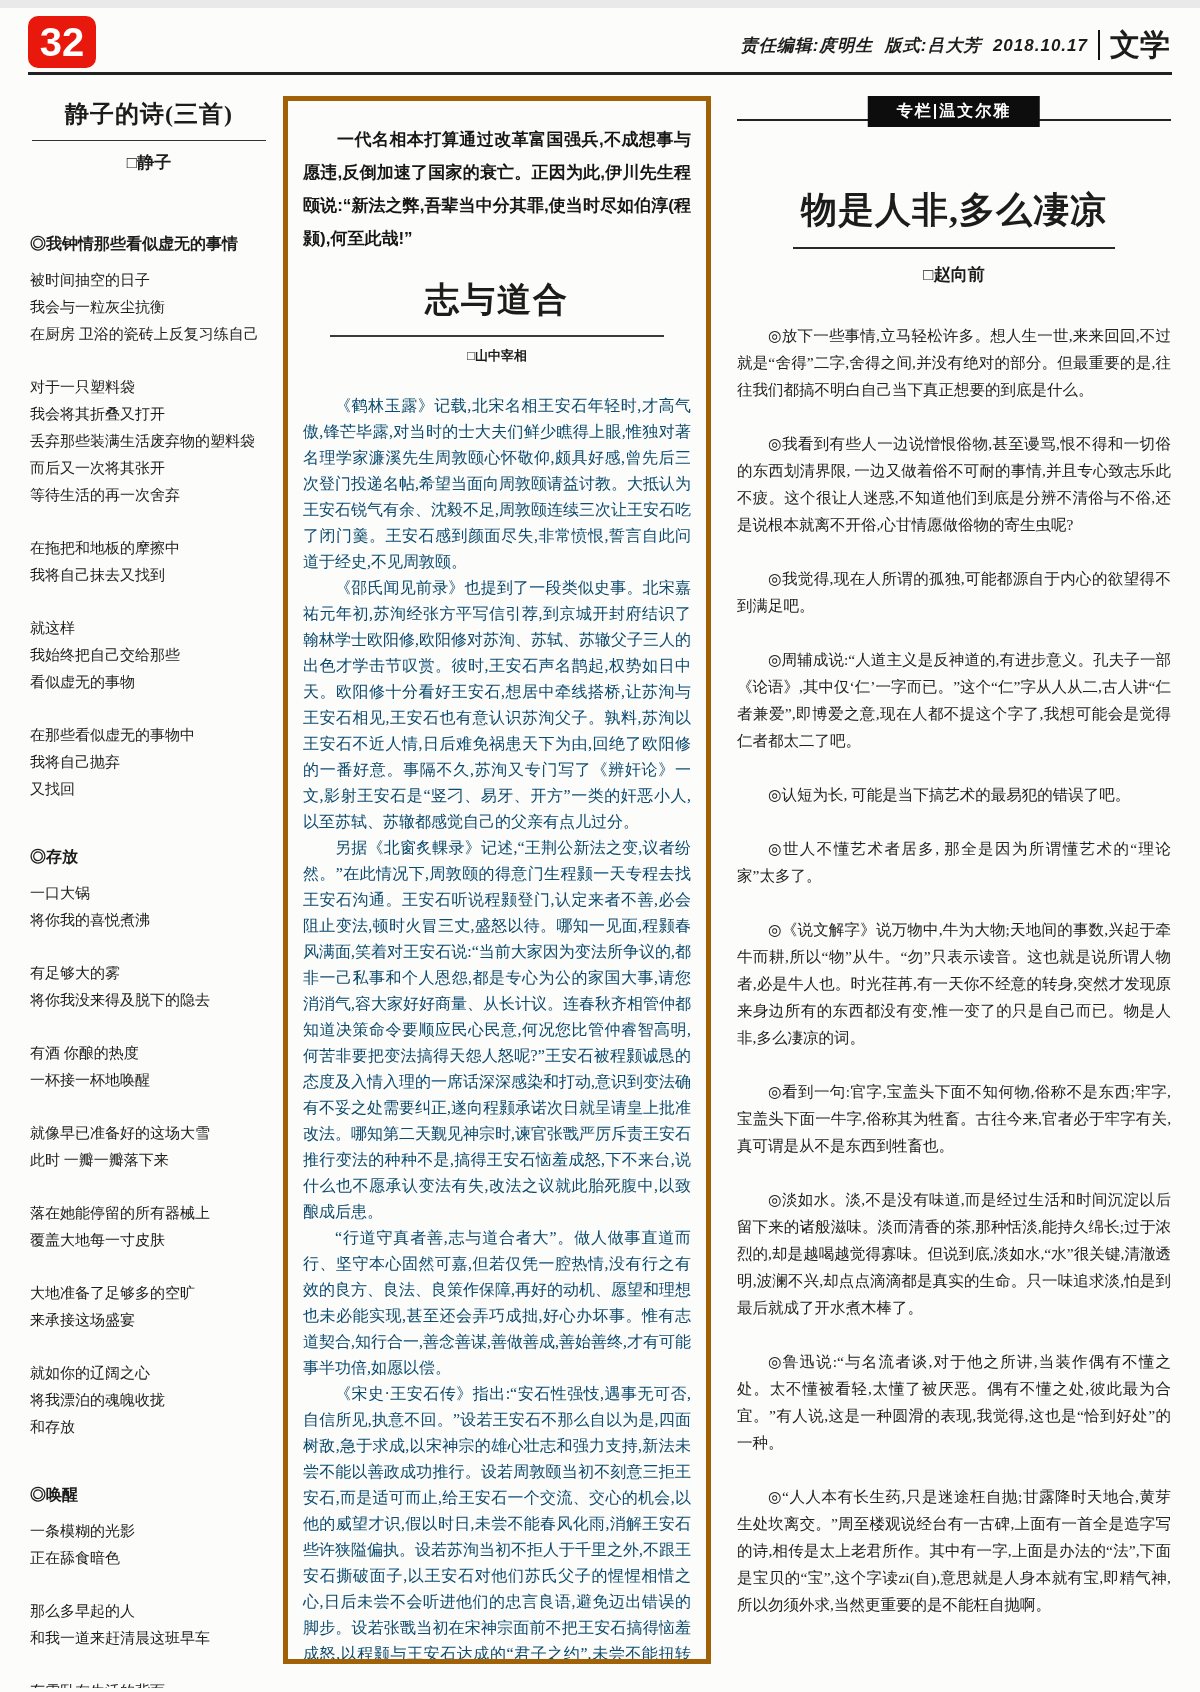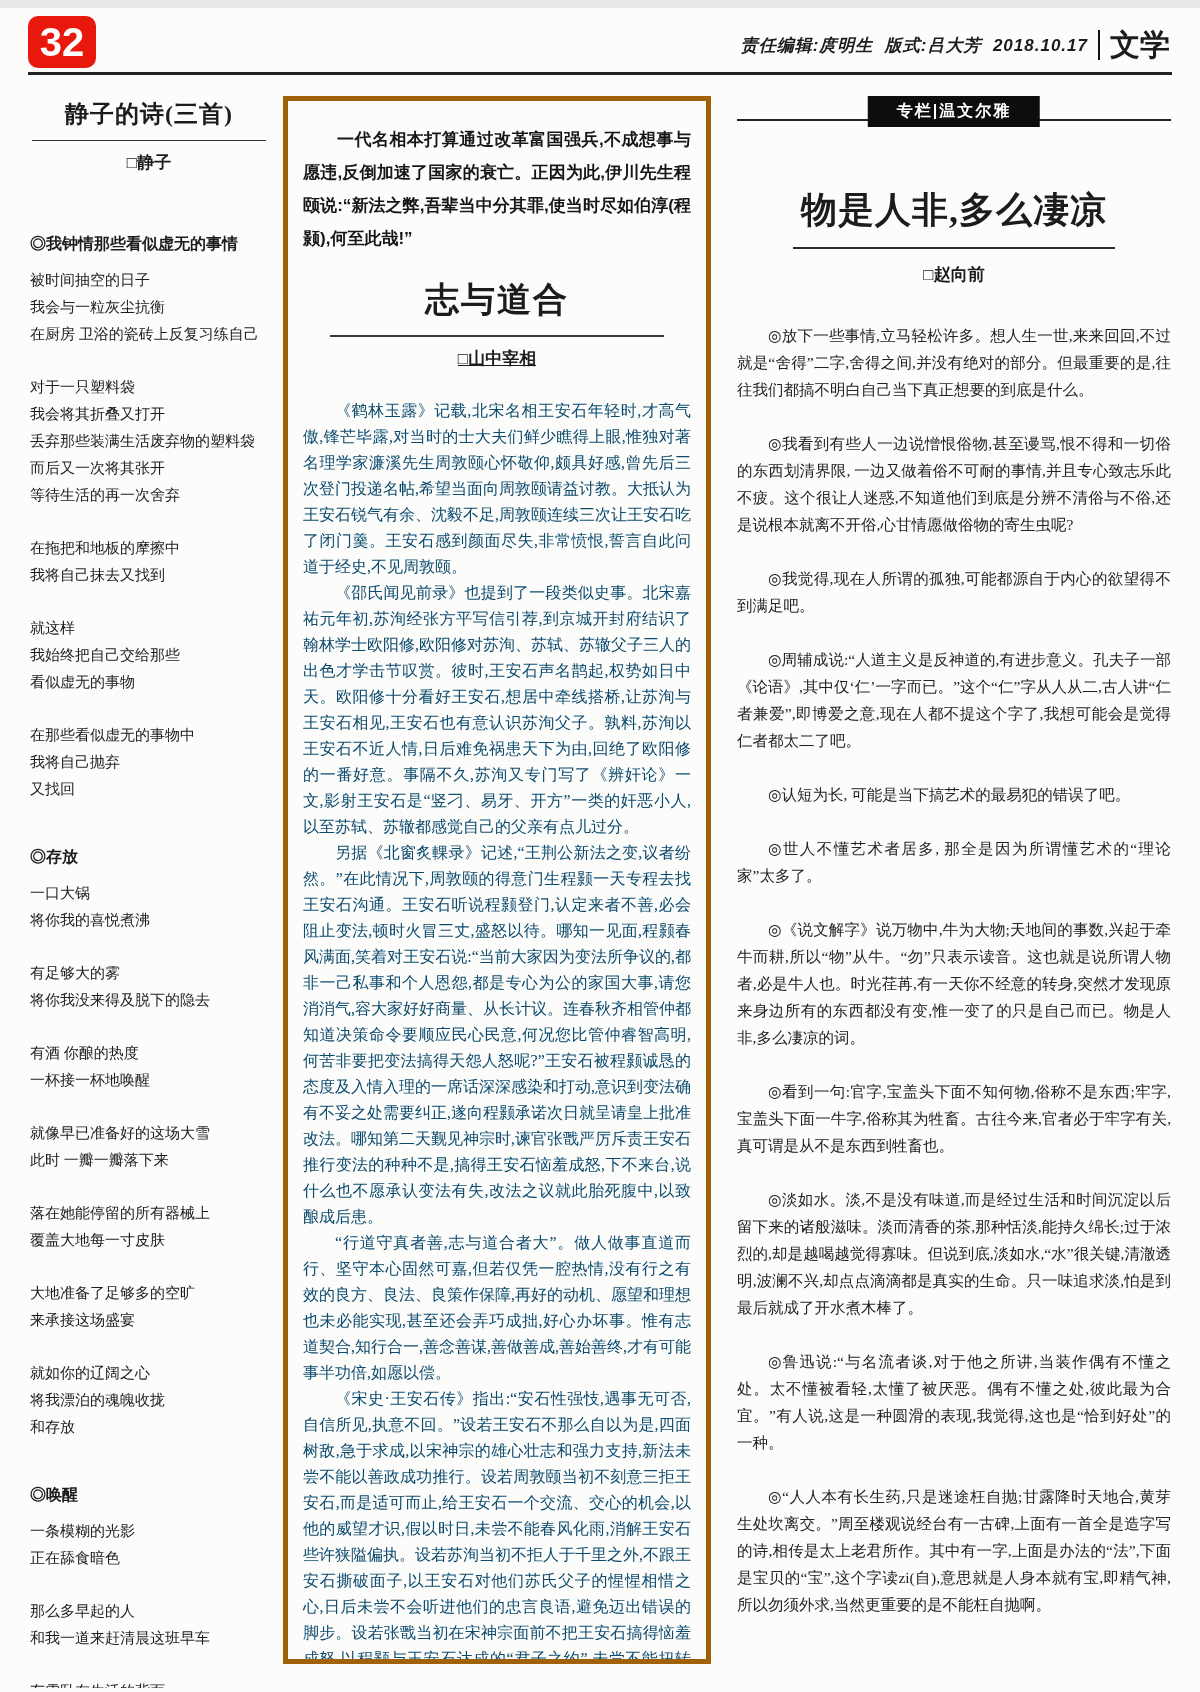--- a/index.html
+++ b/index.html
@@ -29,22 +29,22 @@
   .stanza { margin-bottom:26px; }
   .pline { font-size:15px; line-height:27px; }
 
   
   .col-mid { position:absolute; left:283px; top:88px; width:428px; height:1568px;
              border:5px solid #a16207; box-sizing:border-box; padding:18px 15px 10px; overflow:hidden; }
   .lead { margin:4px 0 14px; font-size:17px; line-height:33px; text-indent:2em; text-align:justify;
           font-family:"Liberation Sans",sans-serif; font-weight:bold; color:#161616; }
   .mid-title { font-size:34px; font-weight:bold; text-align:center; margin-top:22px; letter-spacing:2px; }
   .mid-title-rule { border-top:2px solid #3a3a3a; width:86%; margin:12px auto 10px; }
-  .mid-author { font-size:17px; font-weight:bold; text-align:center; margin-bottom:28px;
-                font-family:"Liberation Sans",sans-serif;text-decoration:underline; }
+  .mid-author { font-size:13px; font-weight:bold; text-align:center; margin-bottom:28px;
+                font-family:"Liberation Sans",sans-serif; }
   .mpara { margin:0; font-size:16px; line-height:26px; text-indent:2em; text-align:justify; color:#0c4a6e; }
 
   
   .col-right { position:absolute; left:737px; top:88px; width:434px; height:1596px; overflow:hidden; }
   .badge-row { position:relative; height:32px; margin-bottom:58px; }
   .badge-row::after { content:""; position:absolute; left:0; right:0; top:23px; border-top:2px solid #222; }
   .badge { position:absolute; left:50%; transform:translateX(-50%); top:0; background:#0d0d0d;
            color:#fff; font-family:"Liberation Sans",sans-serif; font-weight:bold; font-size:16px;
            line-height:1; padding:7px 29px 8px; z-index:1; letter-spacing:2px; white-space:nowrap; }
   .right-title-wrap { text-align:center; }

